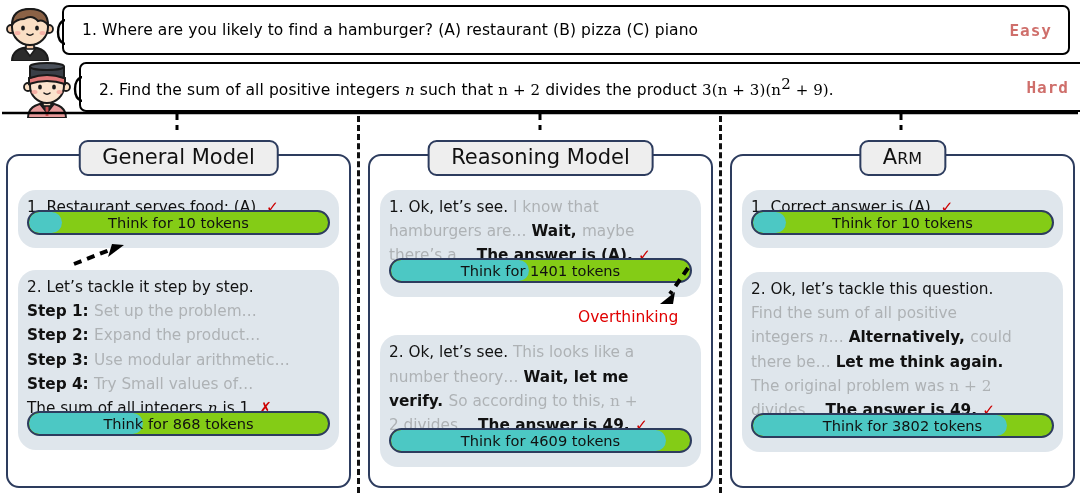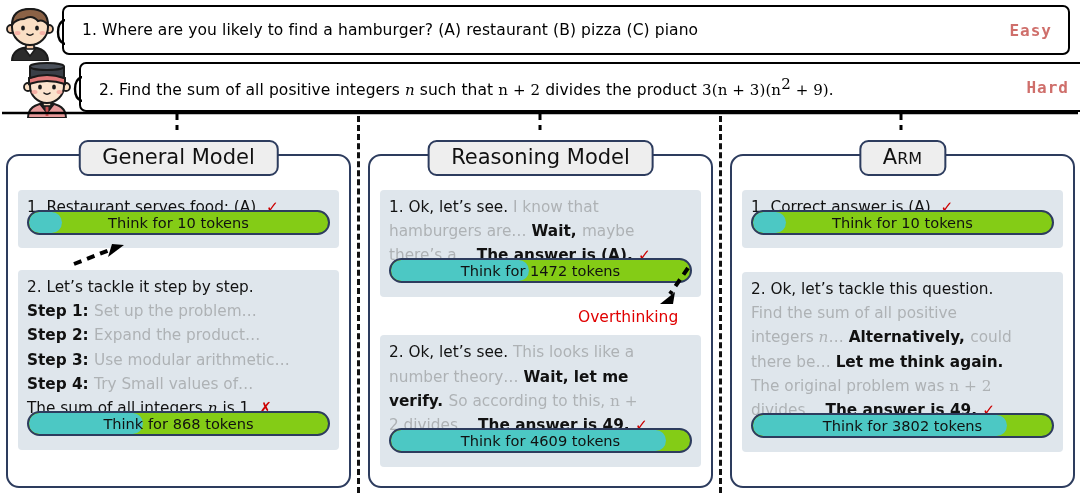--- a/index.html
+++ b/index.html
@@ -72,21 +72,21 @@
     line-height: 1.15;
   }
   .panel-title .smallcap { font-size: 16px; }
 
   .panel-inner {
     position: absolute; left: 10px; right: 10px; top: 34px; bottom: 8px;
   }
 
   
   .msg {
-    background: #dfe6ec; border-radius: 4px;
+    background: #dfe6ec; border-radius: 18px;
     padding: 5px 9px 14px 9px;
     font-size: 15.3px; color: #111; line-height: 1.58;
   }
   .msg.tight { padding-bottom: 13px; }
   .gray { color: #aeb2b5; }
   .bold { font-weight: bold; }
   .mvar { font-family: "DejaVu Serif", serif; font-style: italic; }
   .mexp { font-family: "DejaVu Serif", serif; }
   .tick { color: #cc0000; font-weight: bold; }
   .cross { color: #cc0000; font-weight: bold; }
@@ -252,21 +252,21 @@
   <div class="panel p2">
     <div class="panel-body">
       <div class="panel-inner">
 
         <div class="msg">
           <div><span>1. Ok, let’s see. </span><span class="gray">I know that</span></div>
           <div><span class="gray">hamburgers are… </span><span class="bold">Wait, </span><span class="gray">maybe</span></div>
           <div><span class="gray">there’s a… </span><span class="bold">The answer is (A). </span><span class="tick">✓</span></div>
           <div class="bar">
             <div class="bar-fill" style="width:46%"></div>
-            <div class="bar-label">Think for 1472 tokens</div>
+            <div class="bar-label">Think for 1401 tokens</div>
           </div>
         </div>
 
         <div class="spacer-md" style="height:38px"></div>
 
         <div class="msg">
           <div><span>2. Ok, let’s see. </span><span class="gray">This looks like a</span></div>
           <div><span class="gray">number theory… </span><span class="bold">Wait, let me</span></div>
           <div><span class="bold">verify. </span><span class="gray">So according to this, </span><span class="gray mexp">n +</span></div>
           <div><span class="gray">2 divides… </span><span class="bold">The answer is 49. </span><span class="tick">✓</span></div>

